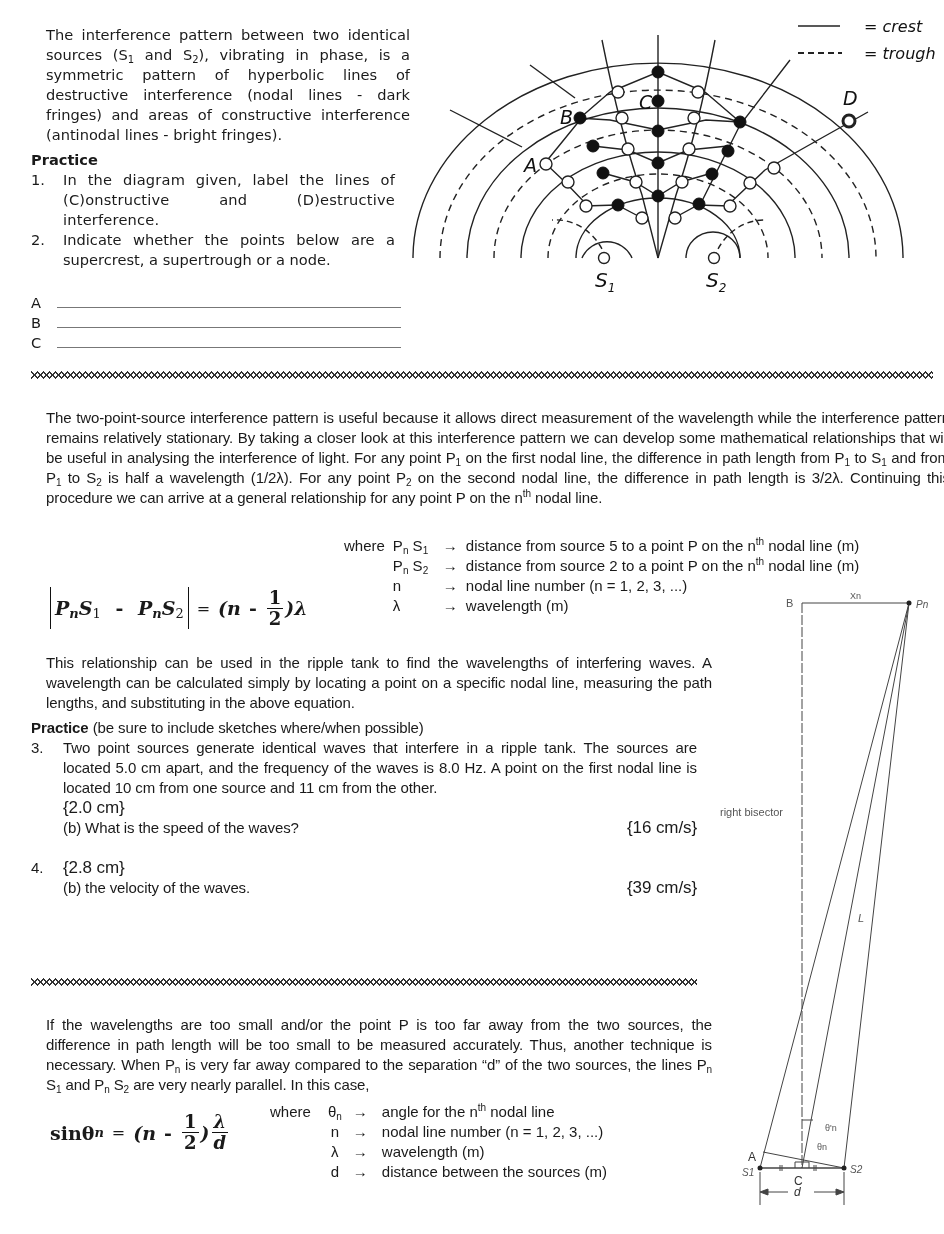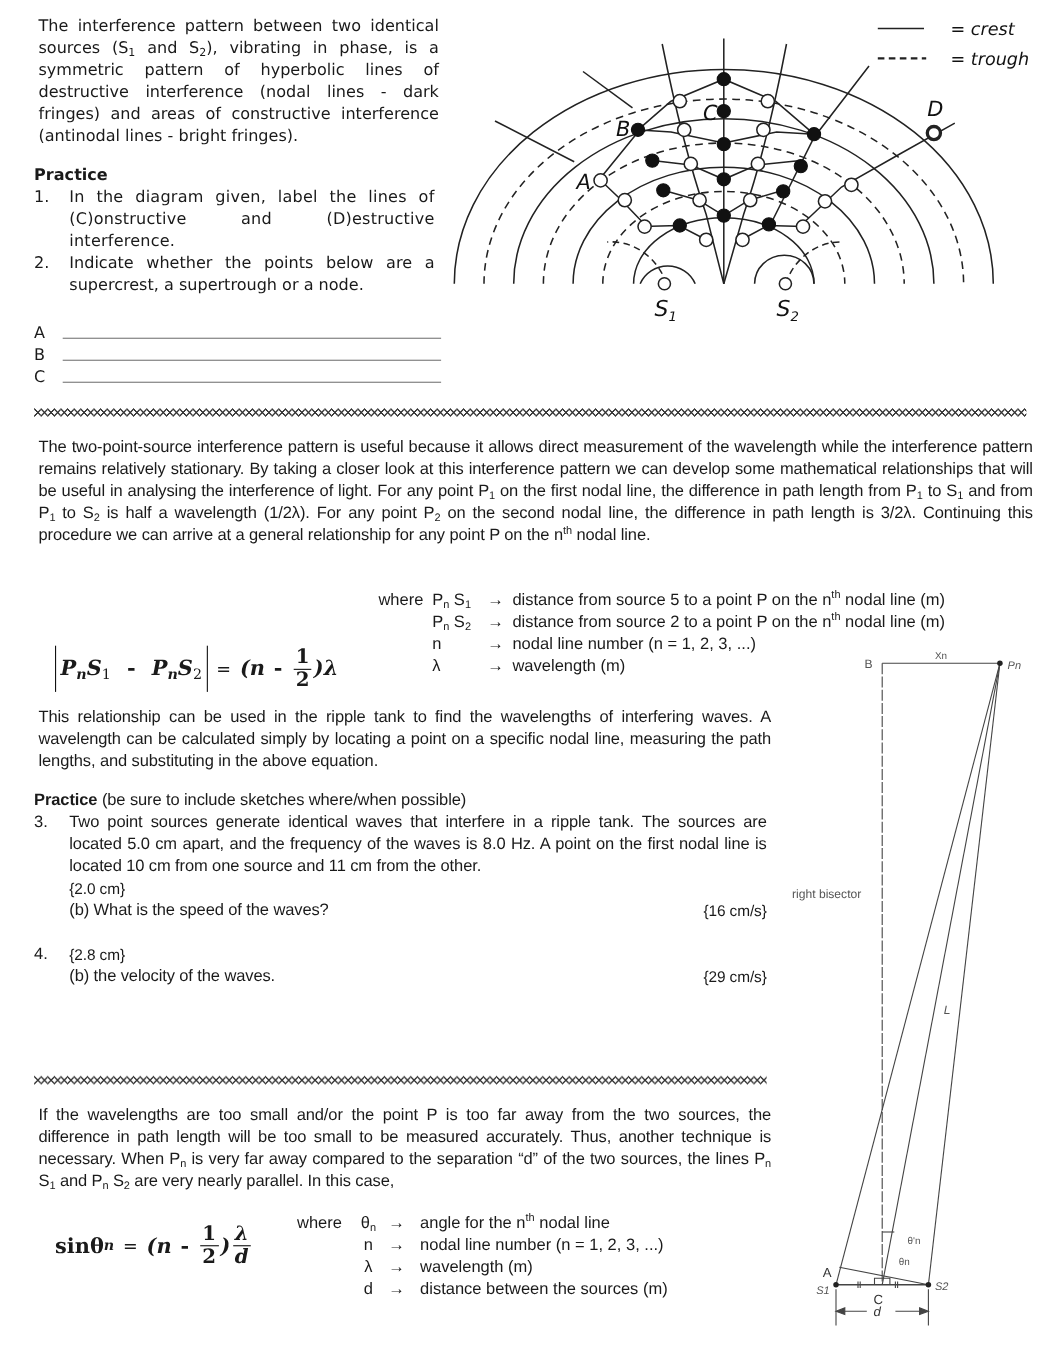--- a/index.html
+++ b/index.html
@@ -1,38 +1,38 @@
 <!DOCTYPE html>
 <html><head>
 <meta charset="utf-8">
 <style>
   html, body { margin: 0; padding: 0; background: #ffffff; }
   body { width: 944px; height: 1234px; position: relative; overflow: hidden; color: #1a1a1a; font-family: "DejaVu Sans", sans-serif; }
   .abs { position: absolute; }
-  .p { font-size: 14.6px; line-height: 20px; margin: 4px; text-align: justify; }
+  .p { font-size: 14.6px; line-height: 20px; margin: 15px; text-align: justify; }
   .cond { font-family: "Liberation Sans", sans-serif; font-size: 15px; line-height: 20px; letter-spacing: -0.1px; }
   .bold { font-weight: bold; }
   sub { font-size: 10px; vertical-align: -3px; line-height: 0; }
   sup { font-size: 10px; vertical-align: 6px; line-height: 0; }
   .ol-item { display: flex; }
   .ol-num { width: 32px; flex: none; }
   .ol-body { flex: 1; text-align: justify; }
   .blank-row { display: flex; align-items: flex-end; height: 20px; font-size: 14.6px; }
   .blank-row .lbl { width: 26px; }
   .blank-row .line { width: 344px; border-bottom: 1px solid #777; margin-bottom: 3px; }
   .wavy { height: 8px; background-repeat: repeat-x; background-size: 6px 8px;
           background-image: linear-gradient(135deg, transparent 45%, #333 45%, #333 58%, transparent 58%), linear-gradient(45deg, transparent 45%, #333 45%, #333 58%, transparent 58%); }
   .eq { font-family: "DejaVu Serif", serif; font-style: italic; font-weight: bold; font-size: 19px; }
   .frac { display: inline-flex; flex-direction: column; align-items: center; vertical-align: middle; font-style: normal; margin: 0 2px; }
   .frac span { line-height: 20px; font-size: 18px; }
   .frac .num { border-bottom: 1.5px solid #111; padding: 0 2px; }
   .legend-tbl { font-family: "Liberation Sans", sans-serif; font-size: 15px; line-height: 20px; border-collapse: collapse; }
   .legend-tbl td { padding: 0 4px 0 0; vertical-align: top; white-space: nowrap; }
   .ans-row { display: flex; justify-content: space-between; }
-  .ans { font-size: 14px; }
+  .ans { font-size: 17px; }
 </style>
 </head>
 <body>
 
 <div class="abs p" style="left:31px; top:10px; width:364px;">
   <span>The interference pattern between two identical sources (S</span><sub>1</sub><span> and S</span><sub>2</sub><span>), vibrating in phase, is a symmetric pattern of hyperbolic lines of destructive interference (nodal lines - dark fringes) and areas of constructive interference (antinodal lines - bright fringes).</span>
 </div>
 
 <div class="abs" style="left:31px; top:150px; width:364px; font-size:14.6px; line-height:20px;">
   <div class="bold">Practice</div>
@@ -218,21 +218,21 @@
   </div>
   <div style="height:20px;"></div>
   <div class="ol-item">
     <span class="ol-num">4.</span>
     <div class="ol-body">
       <div class="ans-row">
           <span class="ans">{2.8 cm}</span>
         </div>
       <div class="ans-row">
           <span>(b) the velocity of the waves.</span>
-          <span class="ans">{29 cm/s}</span>
+          <span class="ans">{39 cm/s}</span>
         </div>
     </div>
   </div>
 </div>
 
 <div class="abs wavy" style="left:31px; top:978px; width:666px;"></div>
 
 <div class="abs p cond" style="left:31px; top:1000px; width:666px;">
   <span>If the wavelengths are too small and/or the point P is too far away from the two sources, the difference in path length will be too small to be measured accurately.  Thus, another technique is necessary.  When P</span><sub>n</sub><span> is very far away compared to the separation “d” of the two sources, the lines P</span><sub>n</sub><span> S</span><sub>1</sub><span> and P</span><sub>n</sub><span> S</span><sub>2</sub><span> are very nearly parallel.  In this case,</span>
 </div>

